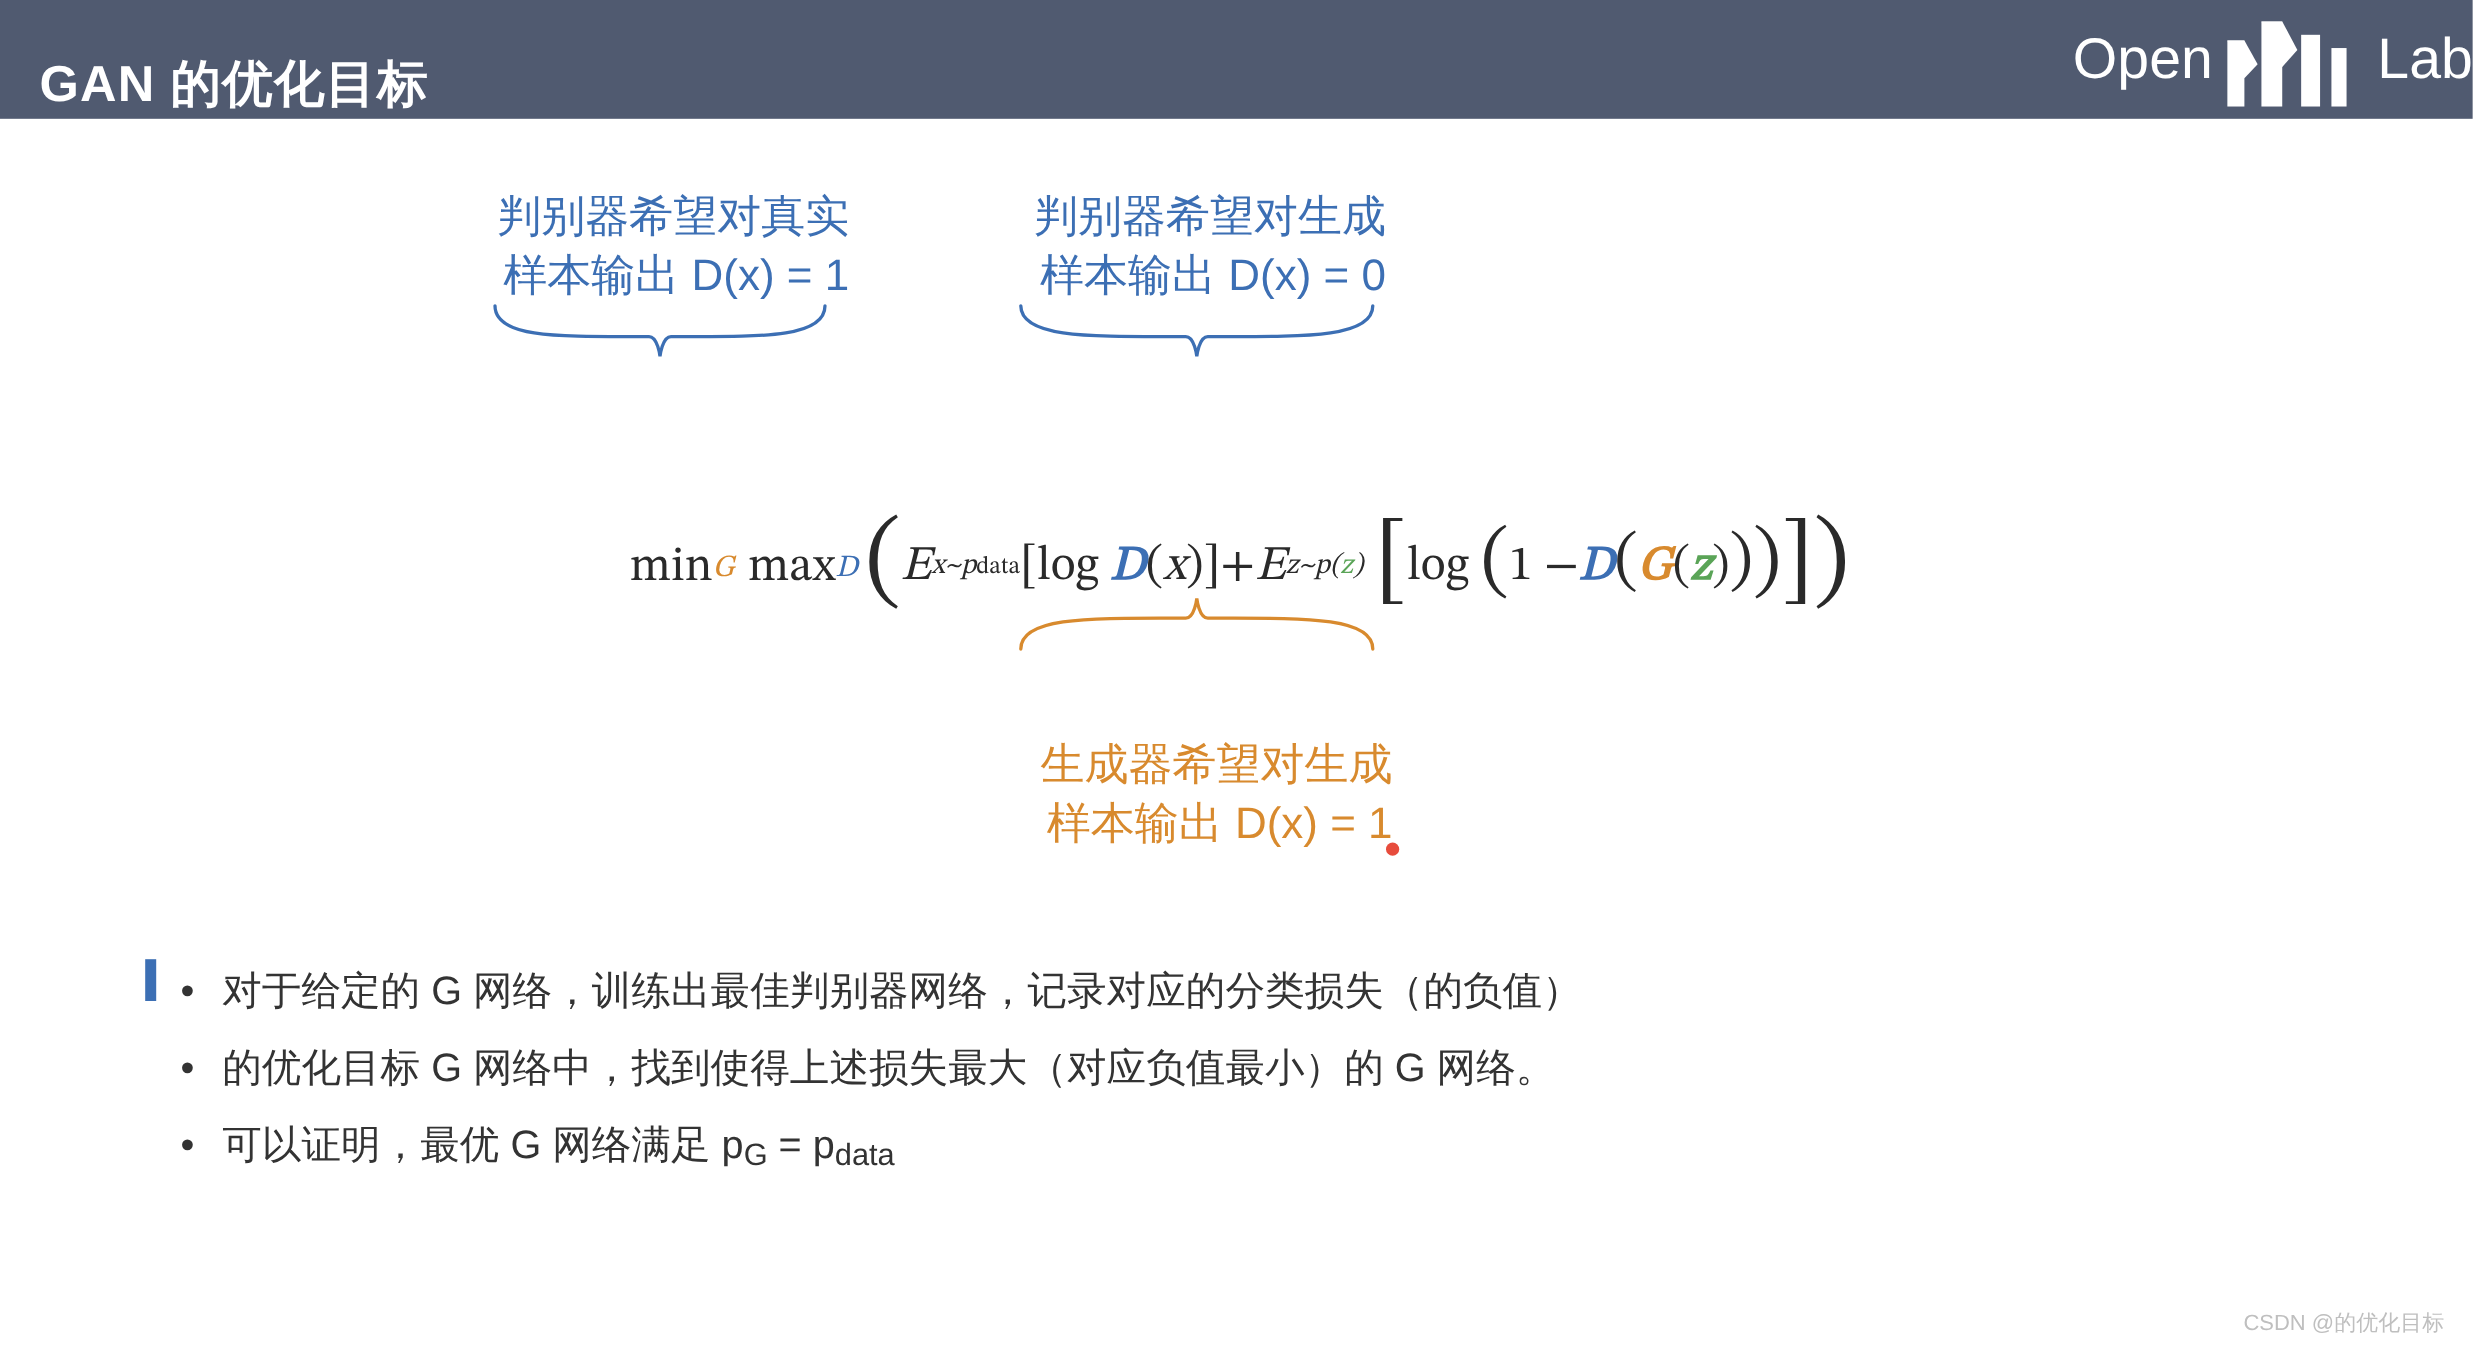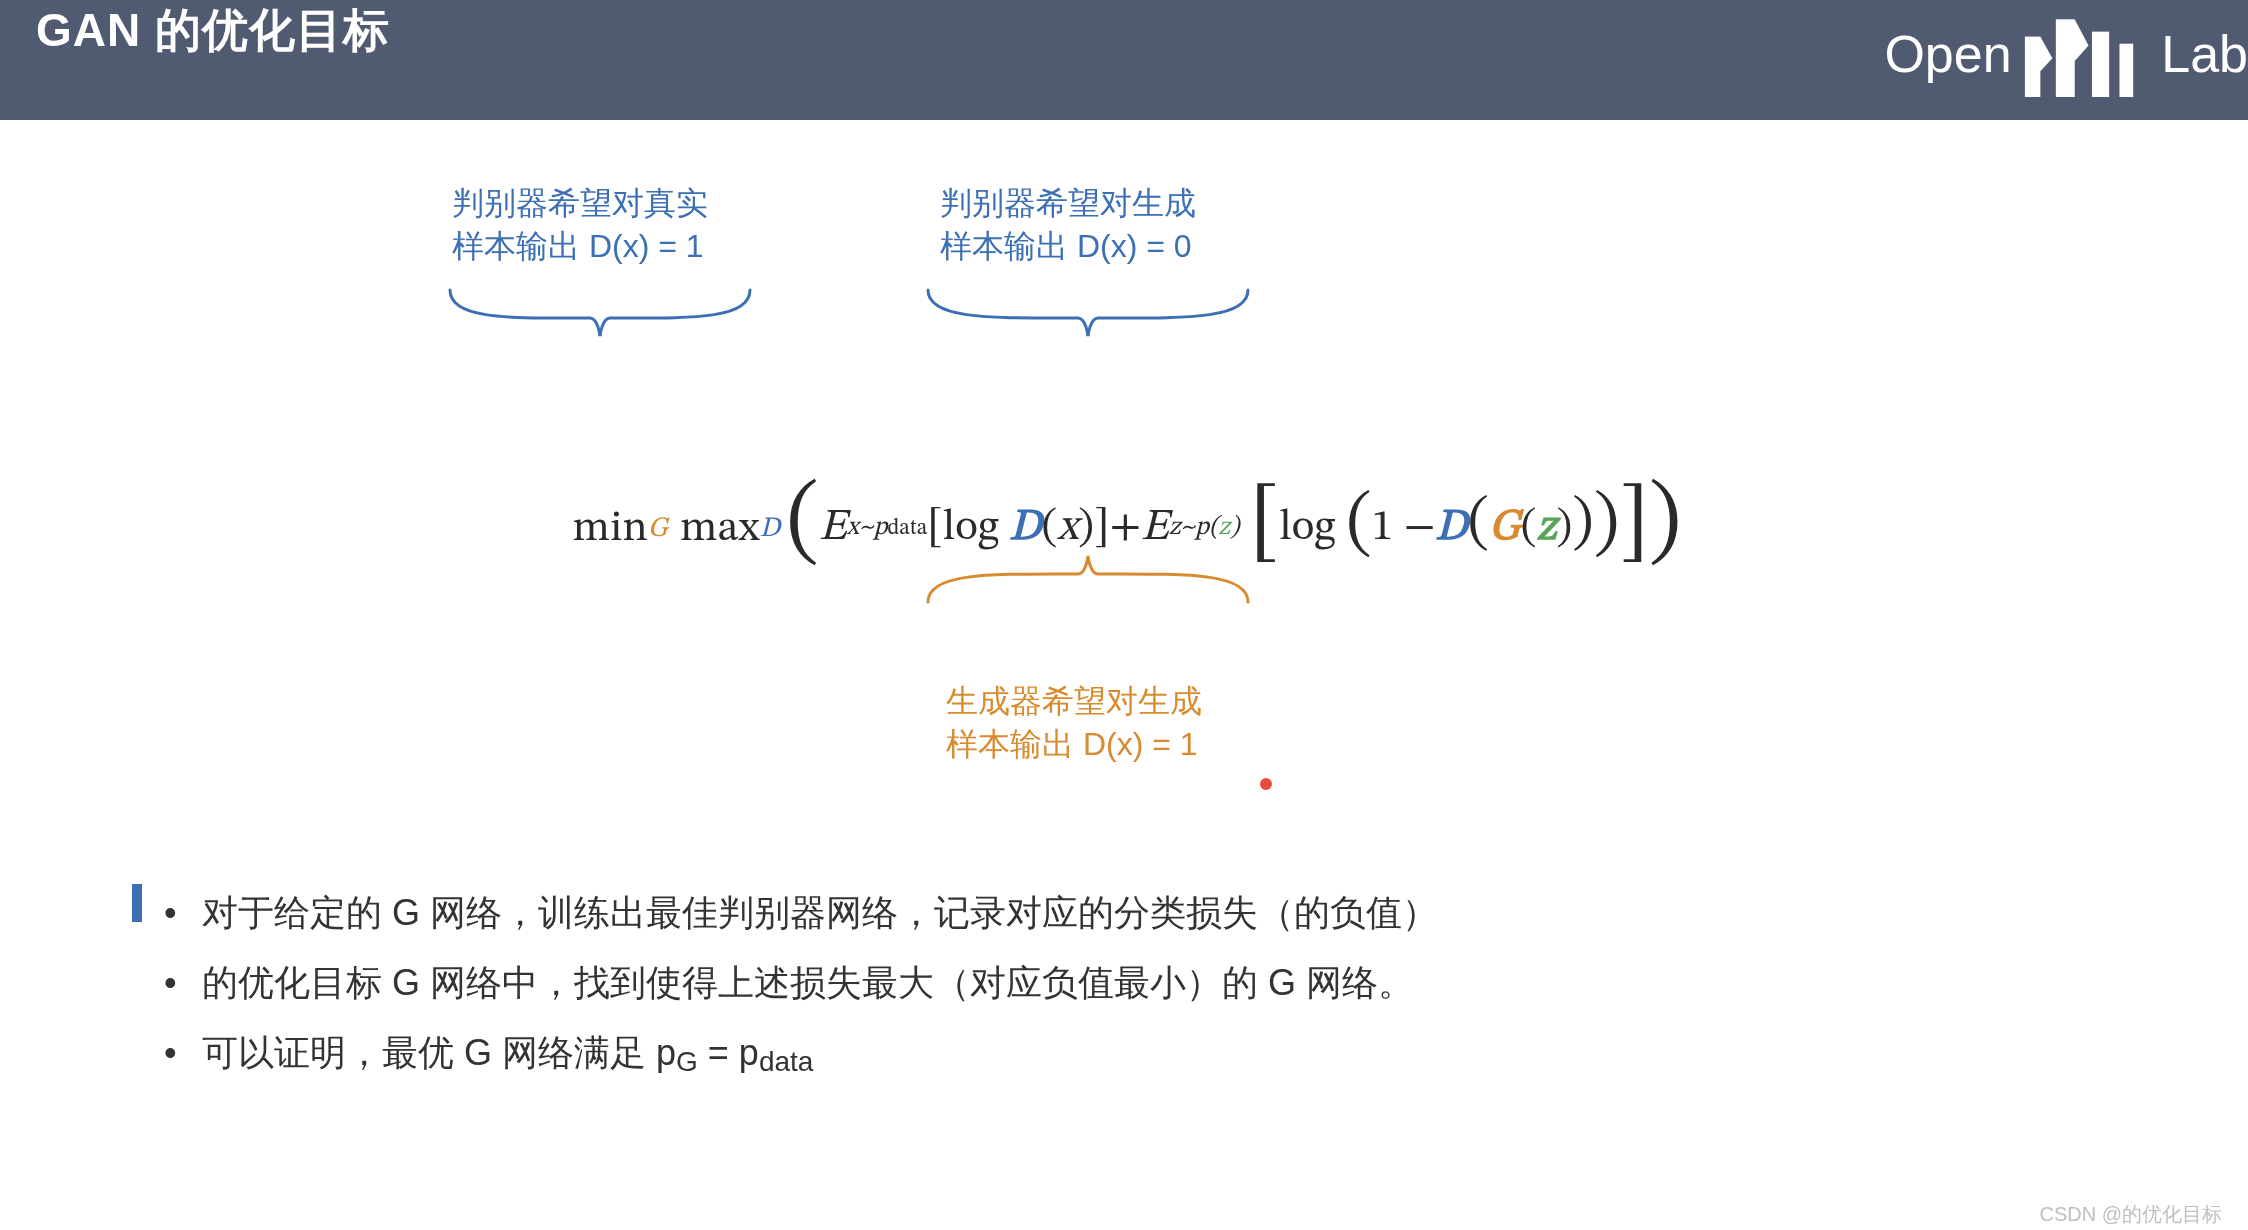--- a/index.html
+++ b/index.html
@@ -1,23 +1,23 @@
 <!DOCTYPE html>
 <html><head>
 <meta charset="utf-8">
 <style>
   html,body{margin:0;padding:0;width:2248px;height:1230px;font-family:"Microsoft YaHei","PingFang SC","Helvetica Neue",Arial,sans-serif;background:#fff;overflow:hidden}
-  .header{position:relative;height:120px;background:#505a70;color:#fff;display:flex;align-items:flex-start;padding-left:36px;box-sizing:border-box}
+  .header{position:relative;height:108px;background:#505a70;color:#fff;display:flex;align-items:flex-end;padding-left:36px;box-sizing:border-box}
   .title{font-size:46px;font-weight:700;letter-spacing:1px}
   .brand{position:absolute;right:0;top:0;height:108px;display:flex;align-items:center;color:#fff;font-size:52px;font-weight:400;padding-right:0}
   .brand .b-text{font-weight:400}
   .brand .mm{display:inline-flex;align-items:flex-end;margin:0 6px}
   .brand svg{height:86px;width:auto}
   .content{position:relative;width:100%;height:calc(100% - 108px)}
-  .annot{position:absolute;font-size:32px;line-height:1.35;text-align:left;white-space:pre}
+  .annot{position:absolute;font-size:40px;line-height:1.35;text-align:right;white-space:pre}
   .annot.blue{color:#3c6fb4}
   .annot.orange{color:#d88a2e}
   .brace{position:absolute}
   .formula{position:absolute;left:50%;top:350px;transform:translateX(-50%);font-size:44px;font-family:"Cambria Math","STIX Two Math","Latin Modern Math",serif;color:#2a2a2a;white-space:nowrap;display:flex;align-items:center}
   .formula .op{display:inline-flex;align-items:center;line-height:1;margin:0 6px}
   .formula .op .w{font-size:44px}
   .formula .op .sub{font-size:28px;font-style:italic;margin-top:2px}
   .formula .paren{font-size:92px;font-weight:300;position:relative;top:-4px}
   .formula .brkt{font-size:84px;font-weight:300;position:relative;top:-4px}
   .it{font-style:italic}

